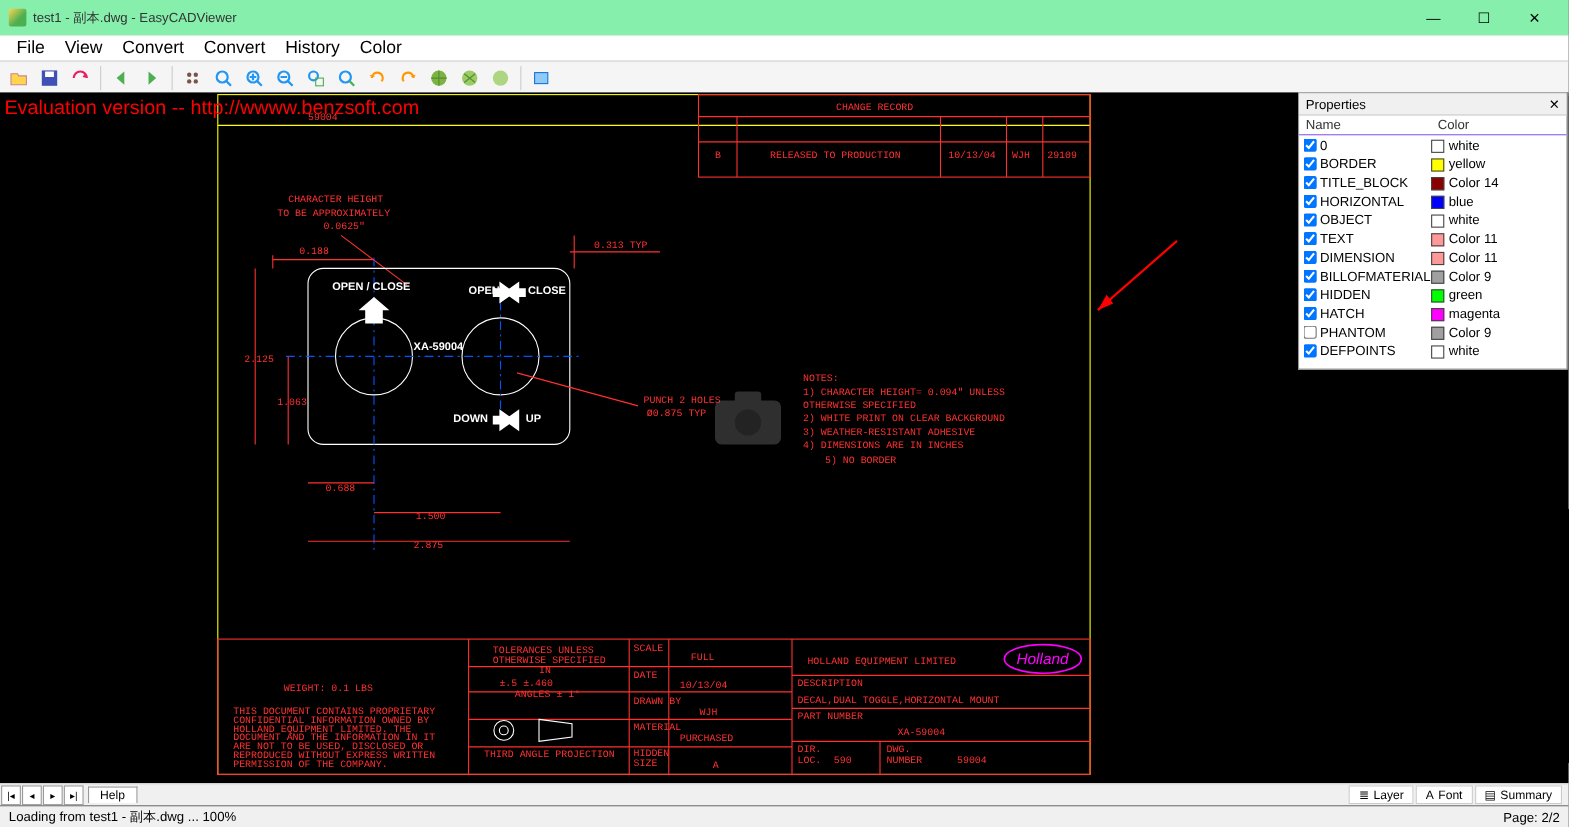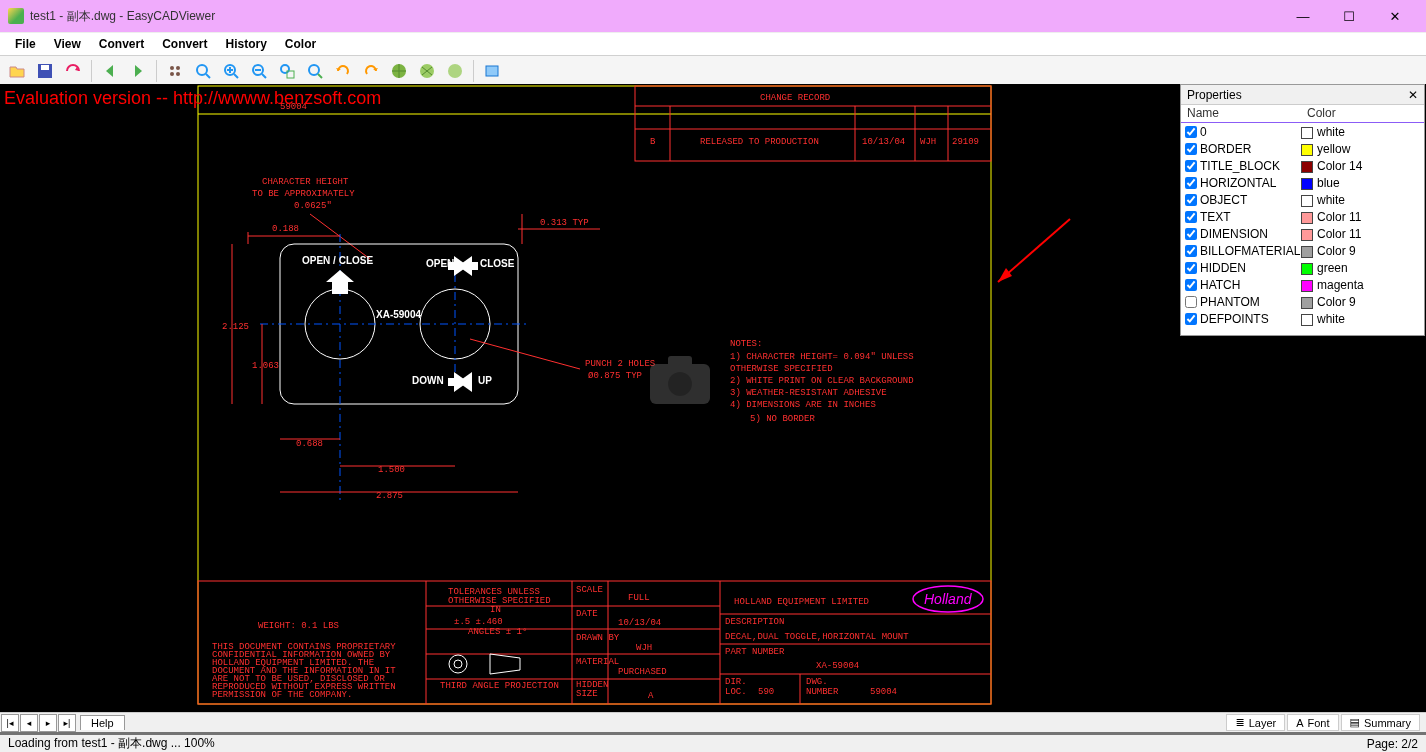--- a/index.html
+++ b/index.html
@@ -1,23 +1,23 @@
 <!DOCTYPE html>
 <html><head>
 <meta charset="utf-8">
 <style>
 * { box-sizing: border-box; margin: 0; padding: 0; font-family: "Segoe UI", Tahoma, sans-serif; }
 body { background: #fff; font-size: 12px; overflow: hidden; width: 1426px; height: 752px; position: relative; }
-.titlebar { height: 30px; display: flex; align-items: center; padding: 16px 8px; background: #f0abfc; border-bottom: 1px solid #eee; }
+.titlebar { height: 30px; display: flex; align-items: center; padding: 16px 8px; background: #86efac; border-bottom: 1px solid #eee; }
 .titlebar .app-icon { width: 16px; height: 16px; margin-right: 6px; background: linear-gradient(135deg,#ffd54f,#4caf50 60%); border-radius: 2px; }
 .titlebar .title { flex: 1; font-size: 12px; color: #333; }
 .win-btns { display: flex; }
 .win-btn { width: 46px; height: 30px; display: flex; align-items: center; justify-content: center; font-size: 13px; }
 .menubar { height: 22px; display: flex; align-items: center; padding: 0 6px; background: #fff; }
-.menubar span { padding: 2px 9px; font-size: 12px; cursor: default; font-weight: bold; }
+.menubar span { padding: 2px 9px; font-size: 16px; cursor: default; }
 .toolbar { height: 32px; background: #f5f5f5; border-top: 1px solid #d0d0d0; border-bottom: 1px solid #d0d0d0; display: flex; align-items: center; padding: 0 4px; gap: 2px; }
 .tbtn { width: 26px; height: 26px; display: flex; align-items: center; justify-content: center; border: 1px solid transparent; border-radius: 2px; }
 .tsep { width: 1px; height: 22px; background: #ccc; margin: 0 3px; }
 .canvas-wrap { position: absolute; top: 84px; left: 0; right: 0; bottom: 40px; background: #000; overflow: hidden; }
 .eval { position: absolute; top: 4px; left: 4px; color: #ff0000; font-family: "Arial", sans-serif; font-size: 18px; z-index: 5; }
 .drawing { position: absolute; inset: 0; }
 .red-text { fill: #ff3030; font-family: "Courier New", monospace; font-size: 9px; }
 .white-text { fill: #fff; font-family: Arial, sans-serif; font-weight: bold; font-size: 10px; }
 .red-stroke { stroke: #ff3030; fill: none; stroke-width: 1; }
 .yellow-stroke { stroke: #ffff00; fill: none; stroke-width: 1; }
@@ -32,21 +32,21 @@
 .props-row { display: flex; height: 17px; align-items: center; }
 .props-row .c1 { width: 120px; display: flex; align-items: center; padding-left: 4px; gap: 3px; }
 .props-row .c2 { flex: 1; display: flex; align-items: flex-end; gap: 4px; }
 .props-row input[type=checkbox] { width: 12px; height: 12px; }
 .cswatch { width: 12px; height: 12px; border: 1px solid #444; }
 .bottom-tabs { position: absolute; bottom: 20px; left: 0; right: 0; height: 20px; background: #f0f0f0; border-top: 1px solid #ccc; display: flex; align-items: center; }
 .nav-btn { width: 18px; height: 18px; border: 1px solid #999; background: #fff; display: inline-flex; align-items: center; justify-content: center; font-size: 9px; margin-left: 1px; }
 .tab { background: #fff; border: 1px solid #999; border-bottom: none; padding: 1px 10px; margin-left: 4px; font-size: 11px; }
 .right-tabs { position: absolute; right: 6px; display: flex; gap: 2px; }
 .rtab { border: 1px solid #ccc; padding: 1px 8px; display: flex; align-items: center; gap: 4px; font-size: 11px; background: #fff; }
-.statusbar { position: absolute; bottom: 0; left: 0; right: 0; height: 20px; background: #f0f0f0; border-top: 3px solid #737373; display: flex; align-items: center; justify-content: space-between; padding: 0 8px; font-size: 12px; }
+.statusbar { position: absolute; bottom: 0; left: 0; right: 0; height: 20px; background: #f0f0f0; border-top: 1px solid #737373; display: flex; align-items: center; justify-content: space-between; padding: 0 8px; font-size: 12px; }
 </style>
 </head>
 <body>
 
 <div class="titlebar">
   <div class="app-icon"></div>
   <div class="title">test1 - 副本.dwg - EasyCADViewer</div>
   <div class="win-btns">
     <div class="win-btn">—</div>
     <div class="win-btn">☐</div>

